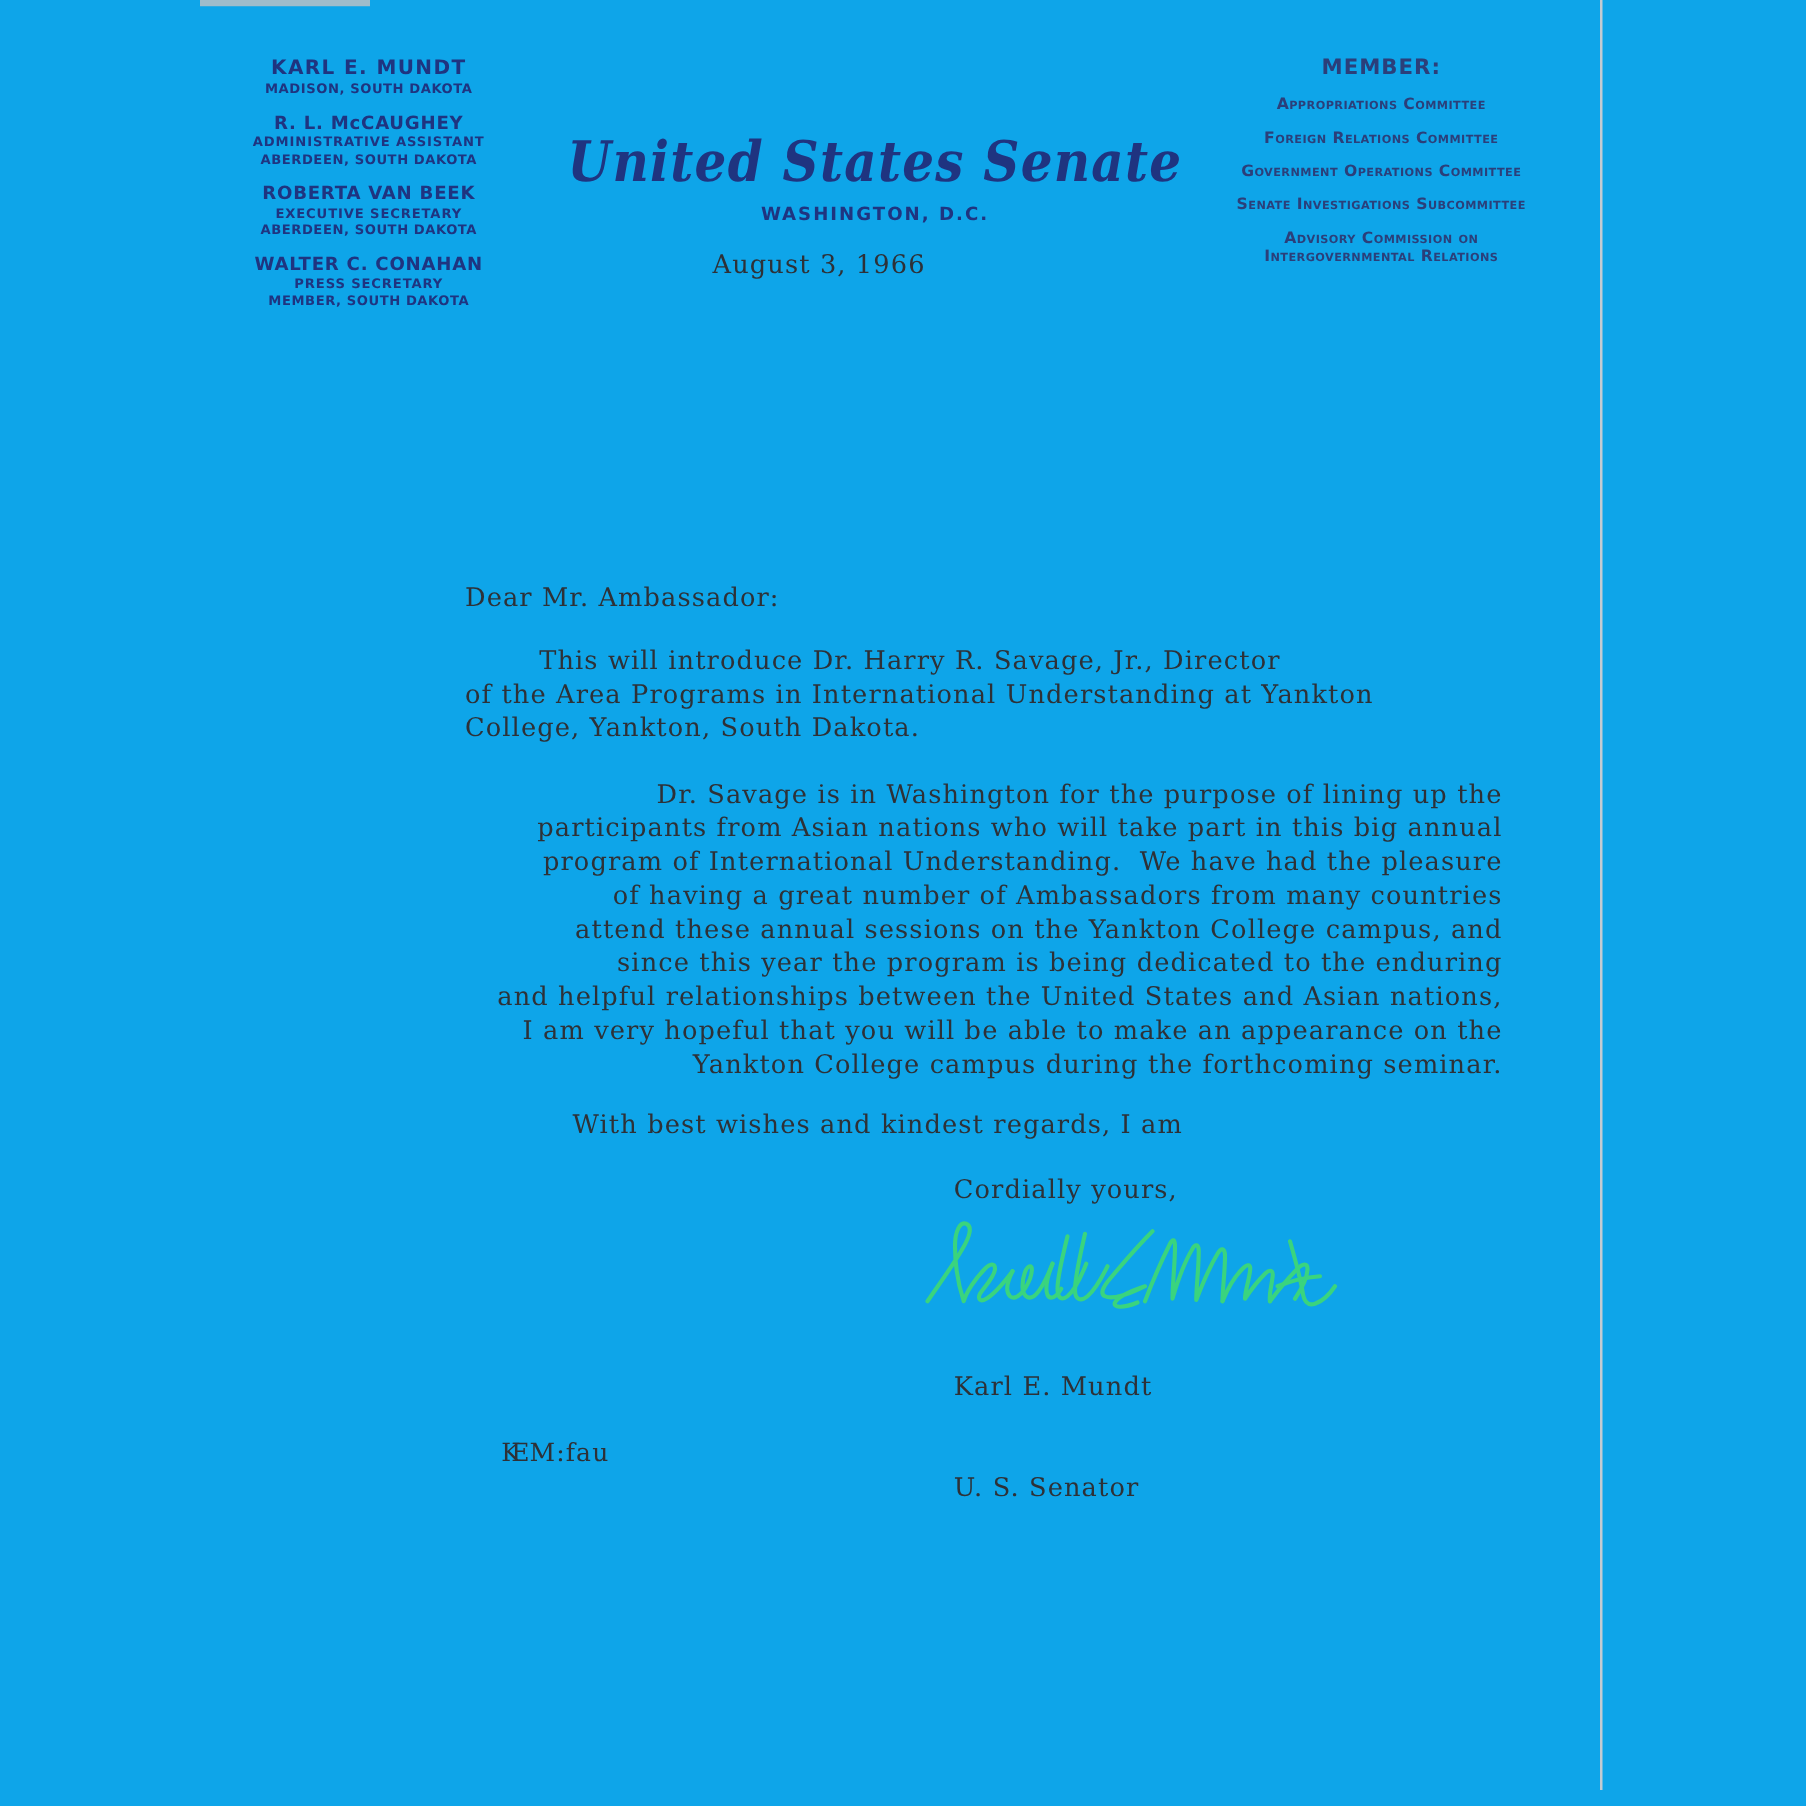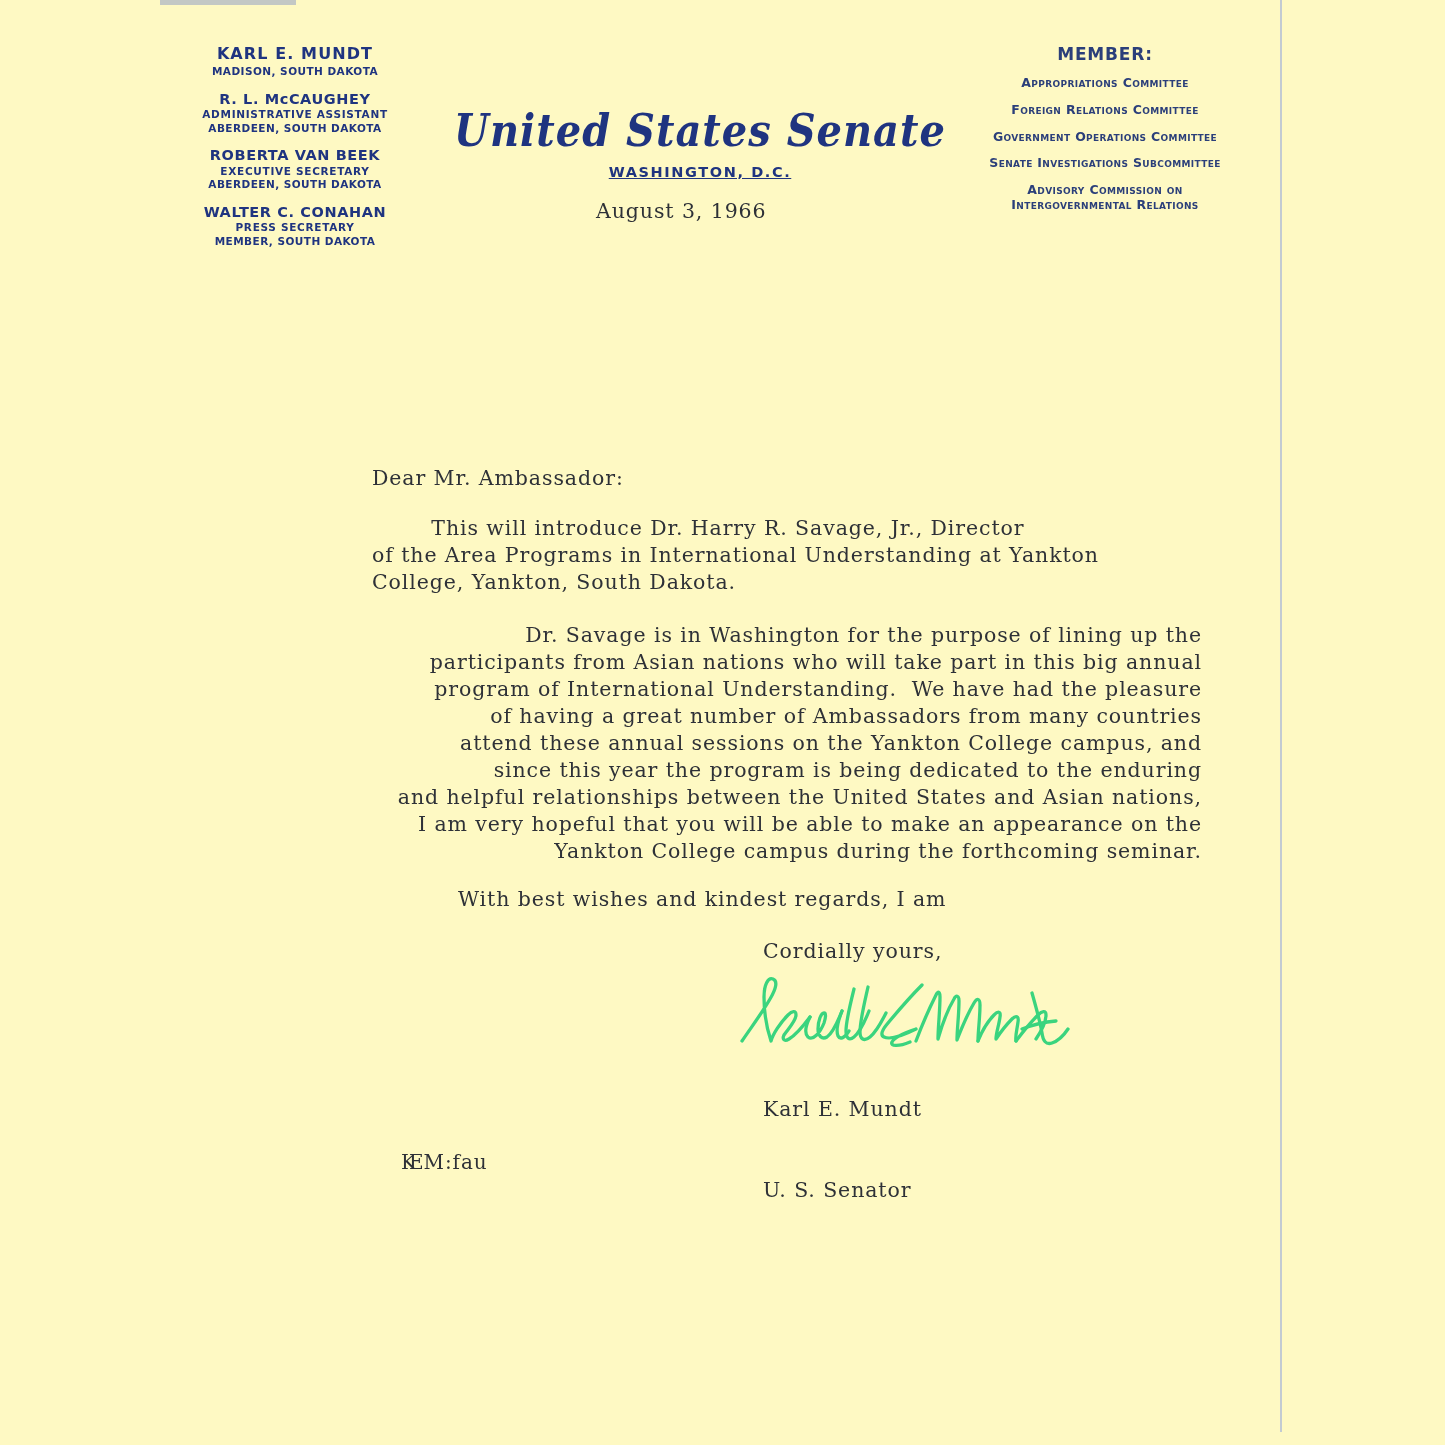--- a/index.html
+++ b/index.html
@@ -5,21 +5,21 @@
 <style>
   html, body {
     margin: 0;
     padding: 0;
     background: #ffffff;
   }
   #page {
     position: relative;
     width: 1445px;
     height: 1445px;
-    background: #fef9c3;
+    background: #0ea5e9;
     overflow: hidden;
     font-family: "Liberation Serif", serif;
     -webkit-font-smoothing: antialiased;
   }
 
   
   .scan-edge-top {
     position: absolute;
     left: 160px;
     top: 0px;
@@ -86,21 +86,20 @@
     transform: scaleY(1.12);
     transform-origin: center top;
   }
   .senate-city {
     margin-top: 16px;
     color: #1f3480;
     font-family: "DejaVu Sans", sans-serif;
     font-weight: bold;
     font-size: 14.5px;
     letter-spacing: 1.6px;
-    text-decoration: underline;
   }
 
   
   .committee-col {
     position: absolute;
     left: 960px;
     top: 44px;
     width: 290px;
     text-align: center;
     color: #2b3f7a;
@@ -125,21 +124,21 @@
   .typed {
     color: #2e3137;
     font-family: "DejaVu Serif", serif;
     font-size: 20.5px;
     letter-spacing: .9px;
     line-height: 27px;
     white-space: pre-wrap;
   }
   .date-line {
     position: absolute;
-    left: 596px;
+    left: 570px;
     top: 198px;
   }
   .address-block {
     position: absolute;
     left: 372px;
     top: 332px;
   }
   .salutation {
     position: absolute;
     left: 372px;

